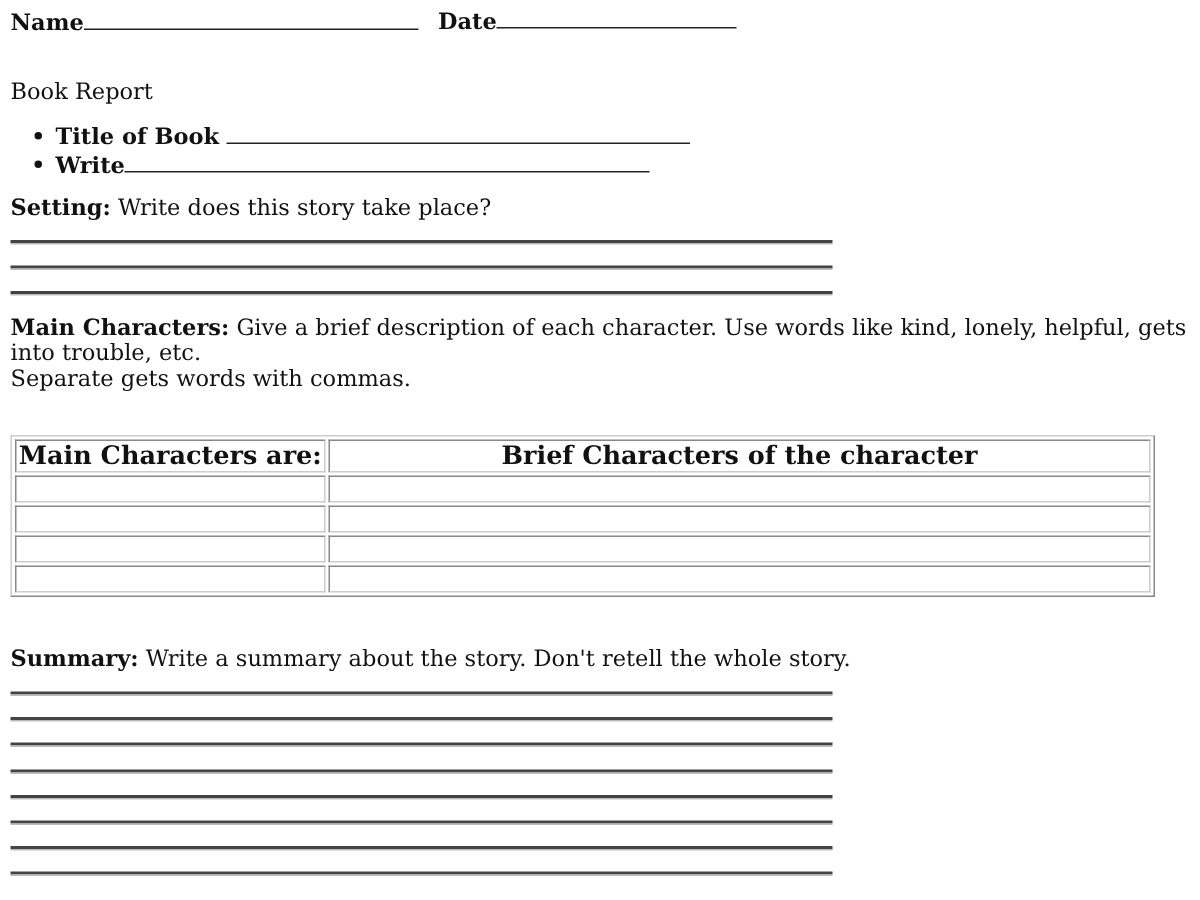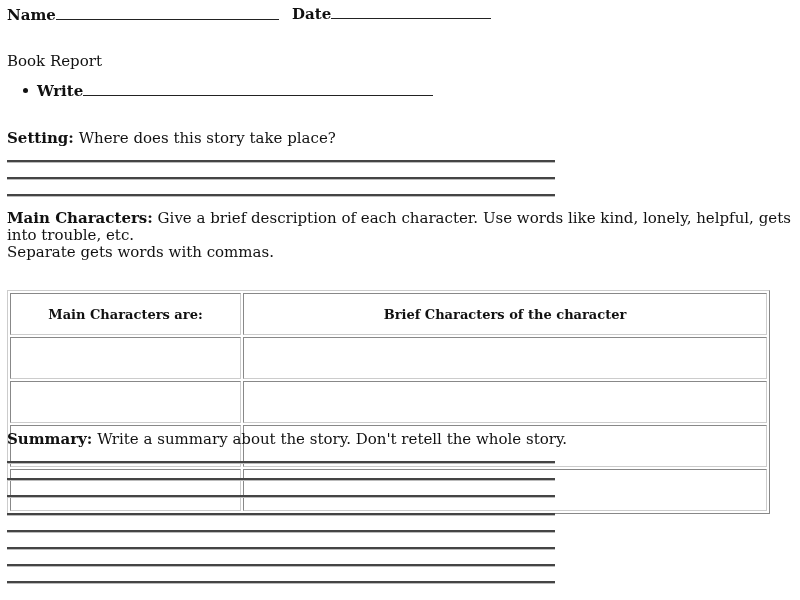--- a/index.html
+++ b/index.html
@@ -59,23 +59,23 @@
       border-spacing: 2px;
       border: 1px solid #888;
       border-left-color: #ccc; border-top-color: #ccc;
       border-right-color: #888; border-bottom-color: #888;
       background: #fff;
     }
     .char-table th, .char-table td {
       border: 1px solid #999;
       border-left-color: #888; border-top-color: #888;
       border-right-color: #ccc; border-bottom-color: #ccc;
-      padding: 12px;
+      padding: 0;
       height: 16px;
-      font-size: 13px;
+      font-size: 17px;
     }
     .char-table th { font-weight: bold; text-align: center; }
     .char-table .col1 { width: 205px; }
 
     .summary-label { left: 7px; top: 430px; text-align: right; }
   </style>
 </head>
 <body>
 
 <div class="abs name-row">
@@ -83,26 +83,30 @@
 </div>
 <div class="abs date-row">
   <b>Date</b><span class="fill-line" style="width:160px"></span>
 </div>
 
 <div class="abs book-title">Book Report</div>
 
 <div class="abs bullet-list">
   <div class="item">
     <span class="dot"></span>
+    <span>Title of Book </span><span class="fill-line" style="width:309px"></span>
+  </div>
+  <div class="item">
+    <span class="dot"></span>
     <span>Write</span><span class="fill-line" style="width:350px"></span>
   </div>
 </div>
 
 <div class="abs setting-label">
-  <b>Setting:</b><span> Where does this story take place?</span>
+  <b>Setting:</b><span> Write does this story take place?</span>
 </div>
 <div class="rule" style="top:160px"></div>
 <div class="rule" style="top:177px"></div>
 <div class="rule" style="top:194px"></div>
 
 <div class="abs mc-text">
   <b>Main Characters:</b><span>  Give a brief description of each character. Use words like kind, lonely, helpful, gets into trouble, etc.</span><br>
   <span>Separate gets words with commas.</span>
 </div>
 

